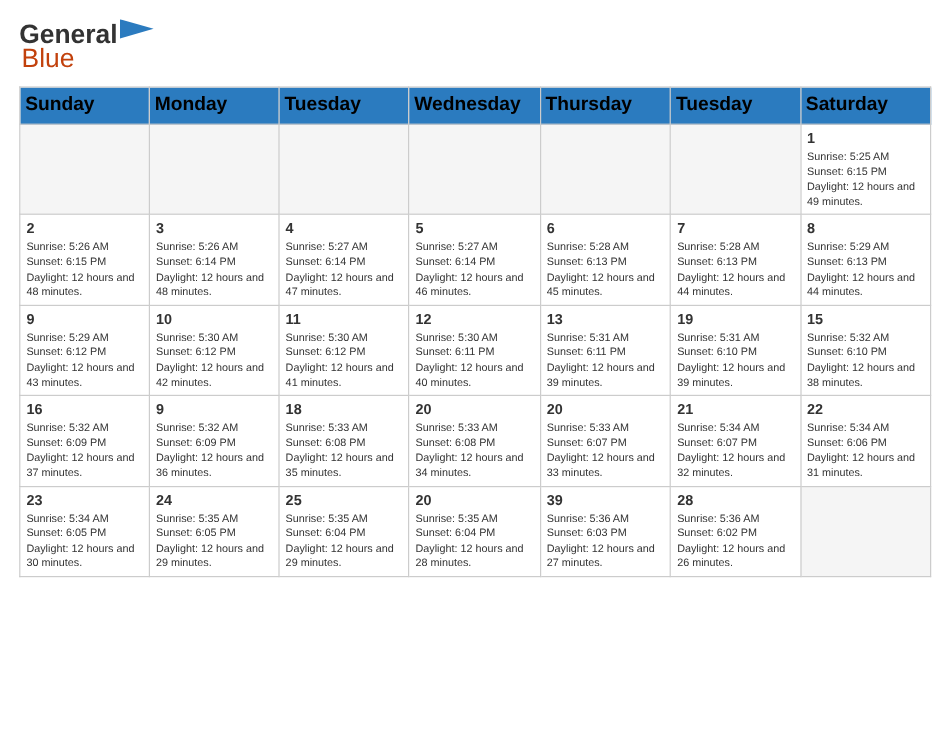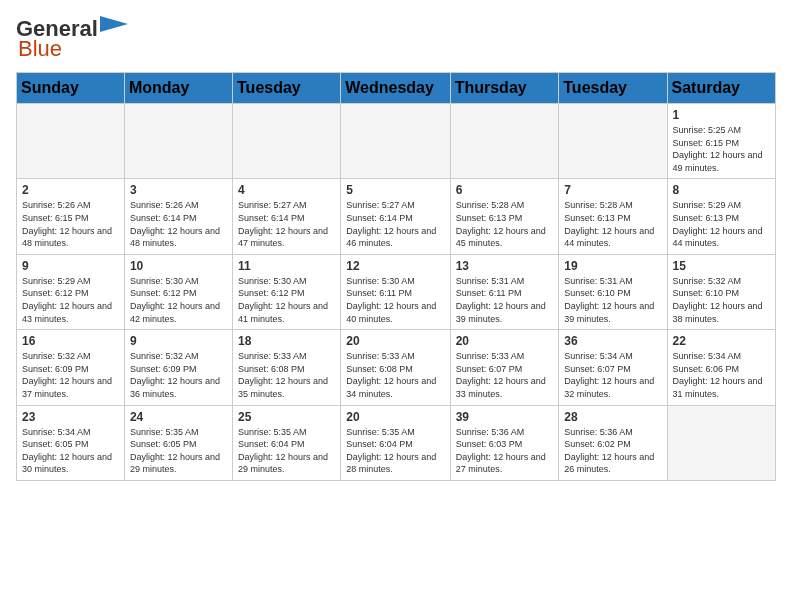--- a/index.html
+++ b/index.html
@@ -271,21 +271,21 @@
         </td>
         <td>
           <span class="day-number">20</span>
         <div class="day-info">
           Sunrise: 5:33 AM<br>
           Sunset: 6:07 PM<br>
           Daylight: 12 hours and 33 minutes.
         </div>
         </td>
         <td>
-          <span class="day-number">36</span>
+          <span class="day-number">21</span>
         <div class="day-info">
           Sunrise: 5:34 AM<br>
           Sunset: 6:07 PM<br>
           Daylight: 12 hours and 32 minutes.
         </div>
         </td>
         <td>
           <span class="day-number">22</span>
         <div class="day-info">
           Sunrise: 5:34 AM<br>

